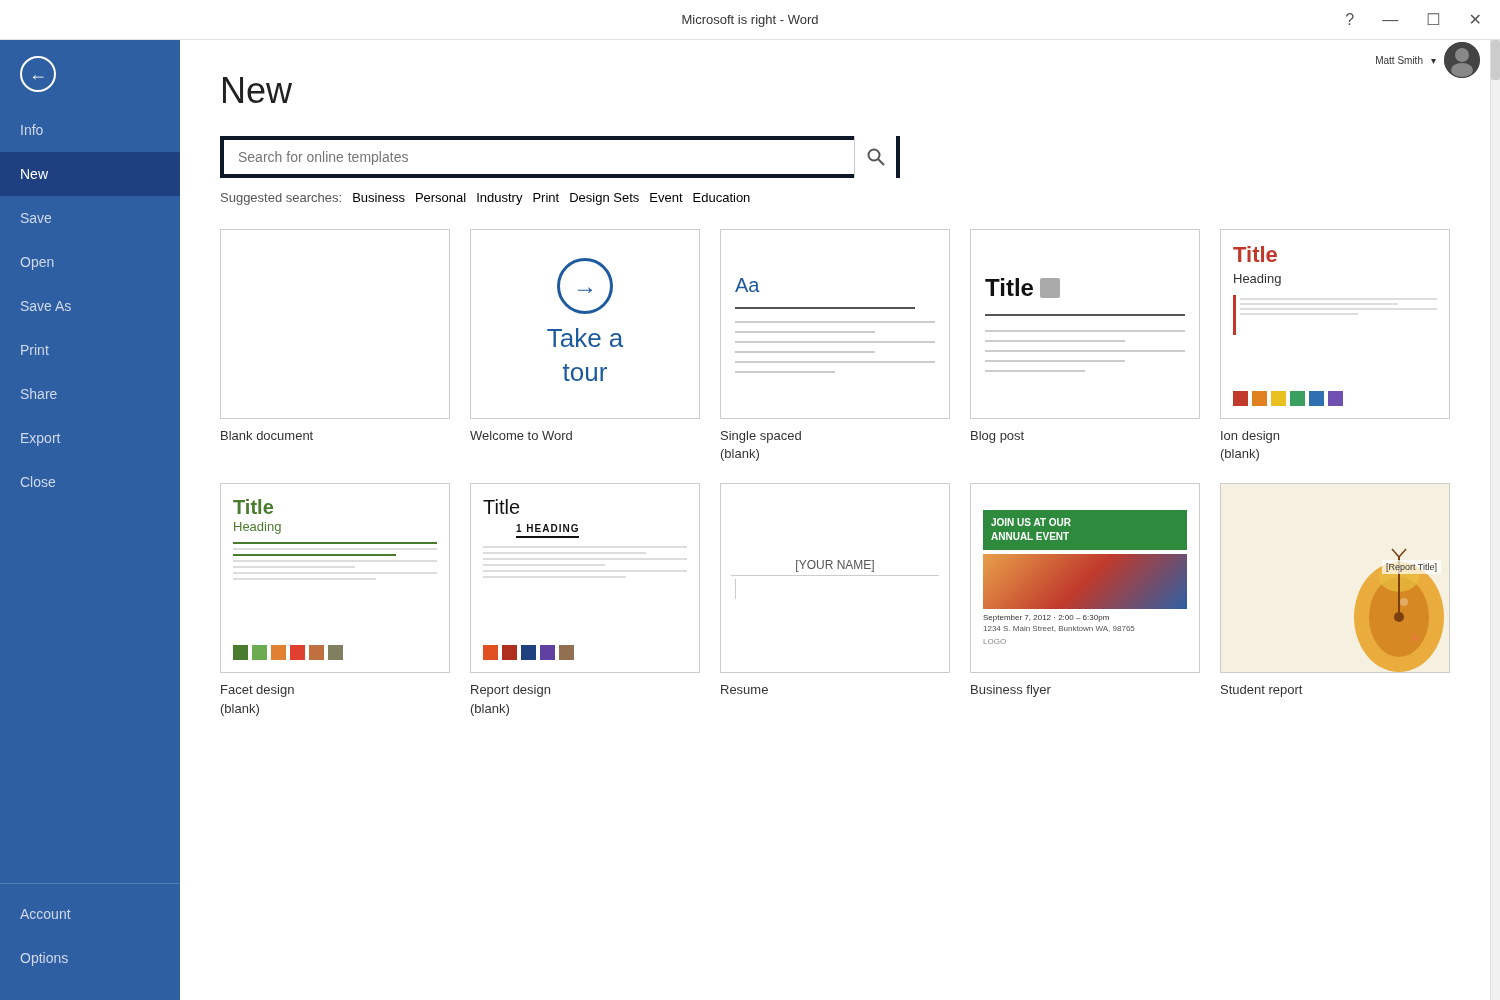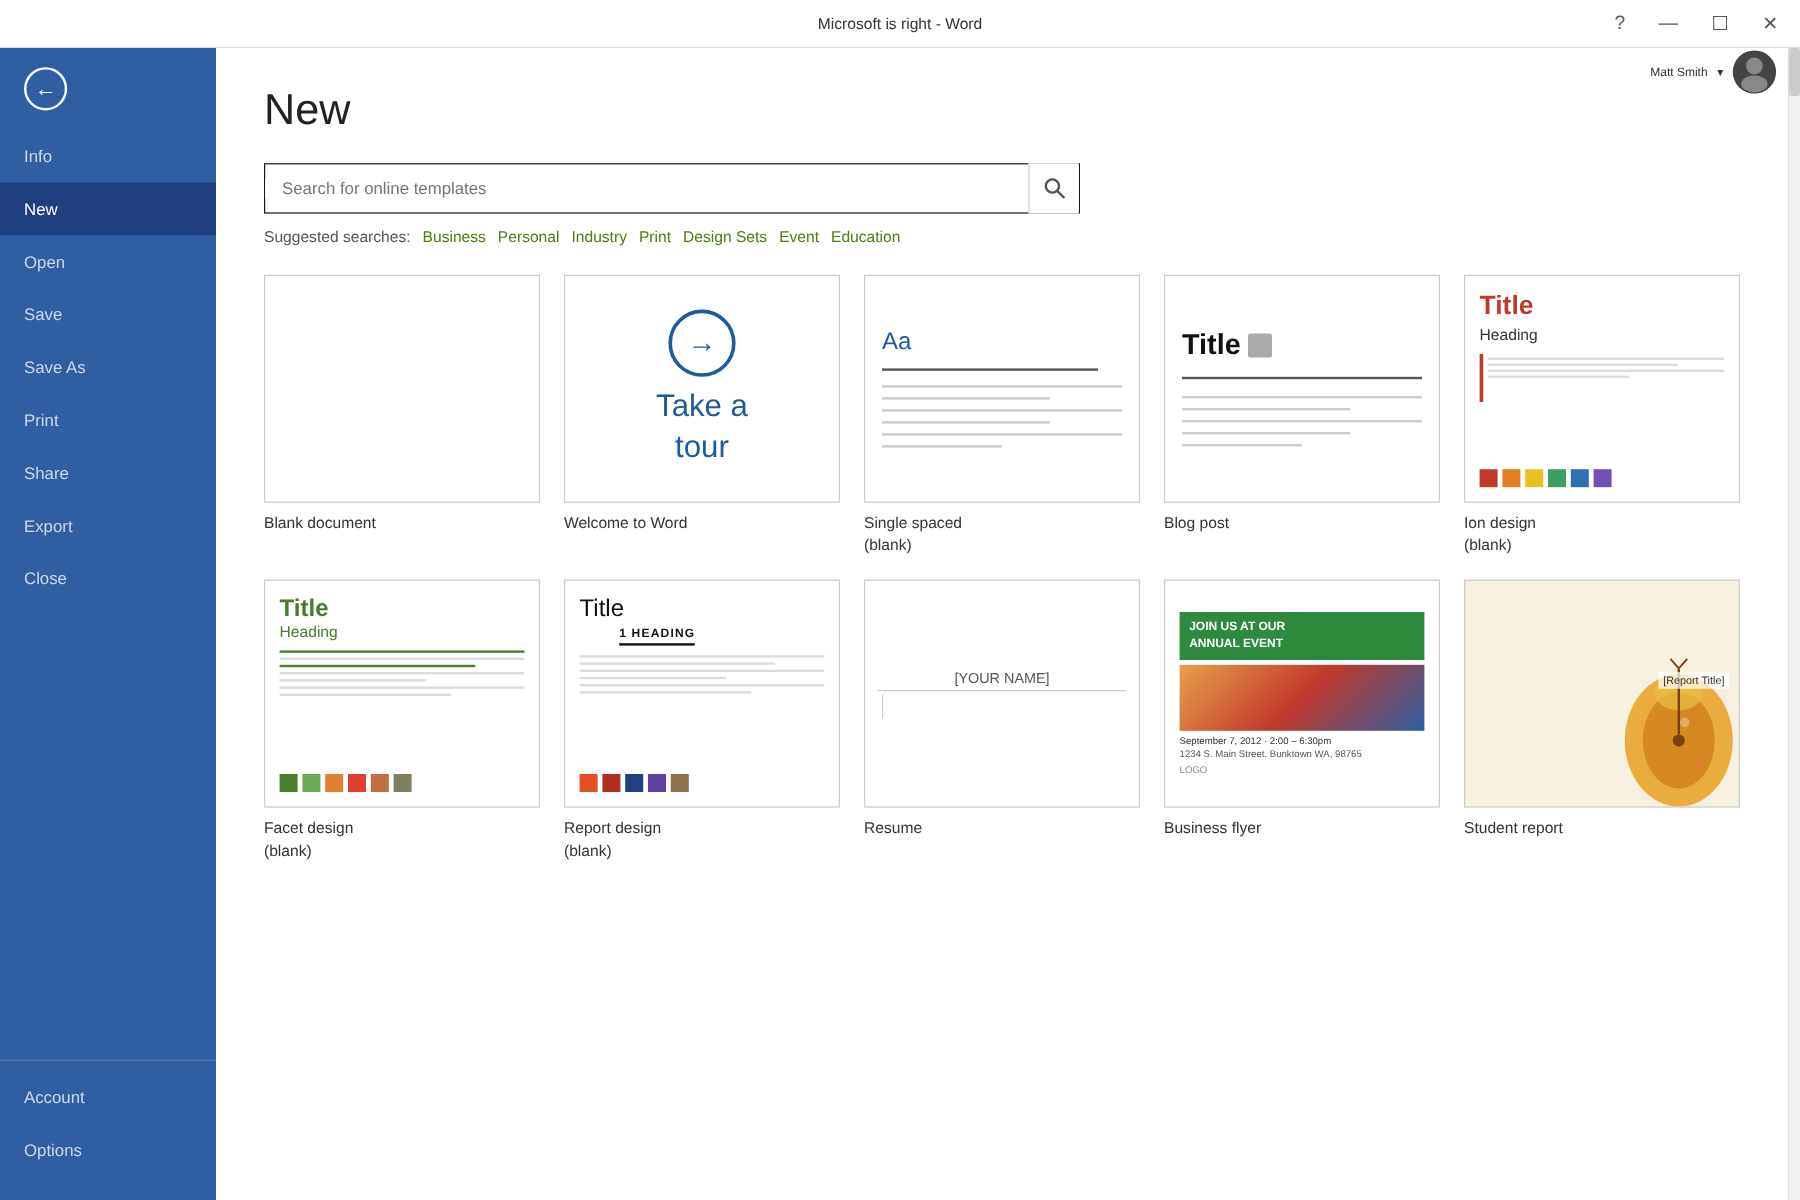--- a/index.html
+++ b/index.html
@@ -122,21 +122,21 @@
       font-size: 36px;
       font-weight: 300;
       color: #222;
       margin-bottom: 24px;
     }
 
     
     .search-bar {
       display: flex;
       align-items: center;
-      border: 1px solid #0f172a;
+      border: 4px solid #0f172a;
       width: 680px;
       height: 42px;
       margin-bottom: 12px;
     }
     .search-input {
       flex: 1;
       border: none;
       outline: none;
       padding: 0 14px;
       font-size: 14px;
@@ -160,21 +160,21 @@
     .suggested {
       display: flex;
       align-items: center;
       gap: 10px;
       margin-bottom: 24px;
       flex-wrap: wrap;
     }
     .suggested-label { font-size: 13px; color: #555; }
     .suggested-link {
       font-size: 13px;
-      color: #4d7c0f;
+      color: #000000;
       cursor: pointer;
       text-decoration: none;
     }
 
     
     .templates-grid {
       display: grid;
       grid-template-columns: repeat(5, 1fr);
       gap: 20px;
     }
@@ -348,22 +348,22 @@
 
 <div class="main-layout">
 
   <div class="sidebar">
     <div class="sidebar-back">
       <button class="back-btn">←</button>
     </div>
     <div class="sidebar-nav">
       <div class="nav-item">Info</div>
       <div class="nav-item active">New</div>
+      <div class="nav-item">Save</div>
       <div class="nav-item">Open</div>
-      <div class="nav-item">Save</div>
       <div class="nav-item">Save As</div>
       <div class="nav-item">Print</div>
       <div class="nav-item">Share</div>
       <div class="nav-item">Export</div>
       <div class="nav-item">Close</div>
     </div>
     <div class="sidebar-divider"></div>
     <div class="sidebar-bottom">
       <div class="nav-item">Account</div>
       <div class="nav-item">Options</div>

